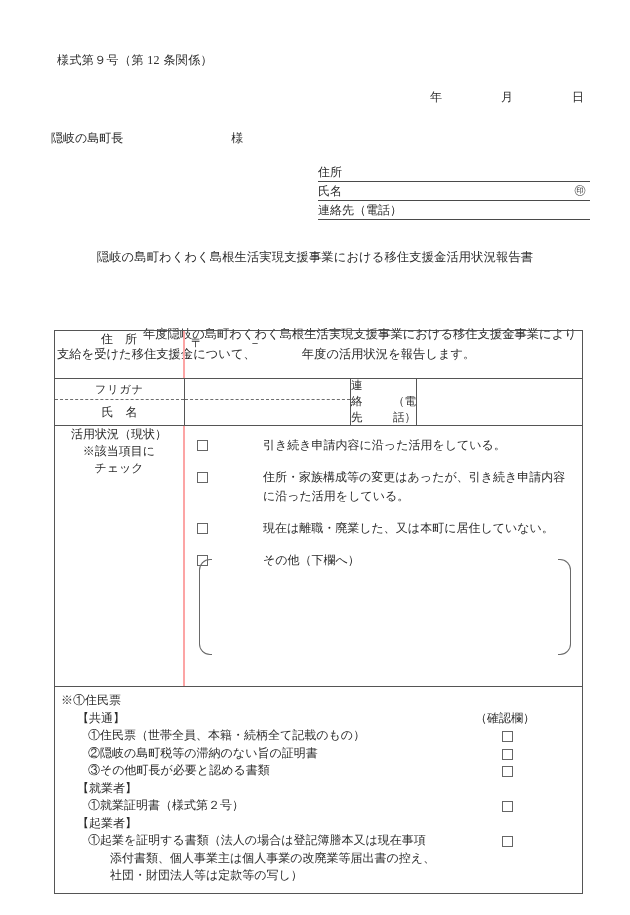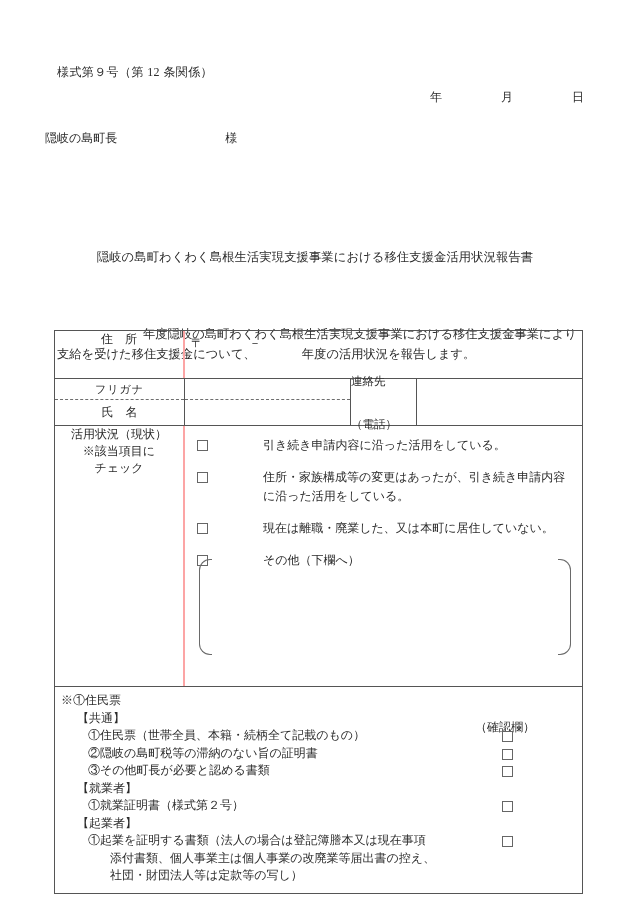--- a/index.html
+++ b/index.html
@@ -19,39 +19,39 @@
   .page {
     position: absolute;
     inset: 0;
     padding: 0;
   }
 
   
   .form-no {
     position: absolute;
     left: 57px;
-    top: 64px;
+    top: 52px;
     font-size: 12px;
     letter-spacing: .4px;
     white-space: nowrap;
   }
   .date-line {
     position: absolute;
     left: 430px;
     top: 89px;
     width: 160px;
     font-size: 12px;
     display: flex;
     justify-content: space-between;
     padding-right: 6px;
     box-sizing: border-box;
   }
   .addressee {
     position: absolute;
-    left: 45px;
+    left: 51px;
     top: 130px;
     font-size: 12px;
     white-space: nowrap;
   }
   .addressee .honorific {
     display: inline-block;
     margin-left: 108px;
   }
 
   
@@ -163,22 +163,22 @@
     border-right: 1px solid #555;
     display: flex; flex-direction: column;
   }
   .name-input .top { height: 20px; border-bottom: 1px dashed #6d6d6d; }
   .name-input .bot { flex: 1; }
   .tel-lbl {
     width: 66px;
     flex: 0 0 66px;
     border-right: 1px solid #555;
     box-sizing: border-box;
-    display: flex; flex-direction: column;
-    align-items: flex-start; justify-content: center;
+    display: flex; flex-direction: row;
+    align-items: flex-end; justify-content: center;
     font-size: 11.5px;
     line-height: 16px;
     gap: 27px;
   }
   .tel-val { flex: 1; }
 
   
   .row-status { height: 260px; border-bottom: 1px solid #555; }
   .status-body {
     flex: 1;
@@ -241,21 +241,21 @@
     line-height: 17.5px;
     position: relative;
   }
   .att-line { position: relative; white-space: nowrap; }
   .ind1 { padding-left: 16px; }
   .ind2 { padding-left: 27px; }
   .ind3 { padding-left: 49px; }
   .conf-head {
     position: absolute;
     left: 414px;
-    top: 9px;
+    top: 0;
   }
   .att-box {
     position: absolute;
     left: 441px;
     top: 4px;
     width: 9px; height: 9px;
     border: 1px solid #666;
     background: #fff;
   }
 </style>
@@ -269,20 +269,32 @@
   <div class="date-line">
     <span>年</span>
     <span>月</span>
     <span>日</span>
   </div>
 
   <div class="addressee">
     <span>隠岐の島町長</span><span class="honorific">様</span>
   </div>
 
+  <div class="applicant">
+    <div class="fld">
+      <span>住所</span>
+    </div>
+    <div class="fld">
+      <span>氏名</span>
+      <span class="seal">㊞</span>
+    </div>
+    <div class="fld">
+      <span>連絡先（電話）</span>
+    </div>
+  </div>
 
   <div class="doc-title">隠岐の島町わくわく島根生活実現支援事業における移住支援金活用状況報告書</div>
 
   <div class="lead"><span>年度隠岐の島町わくわく島根生活実現支援事業における移住支援金事業により支給を受けた移住支援金について、</span><span class="blank-sm"></span><span>年度の活用状況を報告します。</span></div>
 
   <div class="tbl">
 
     <div class="row row-addr">
       <div class="lbl-col">
         <span>住　所</span>

